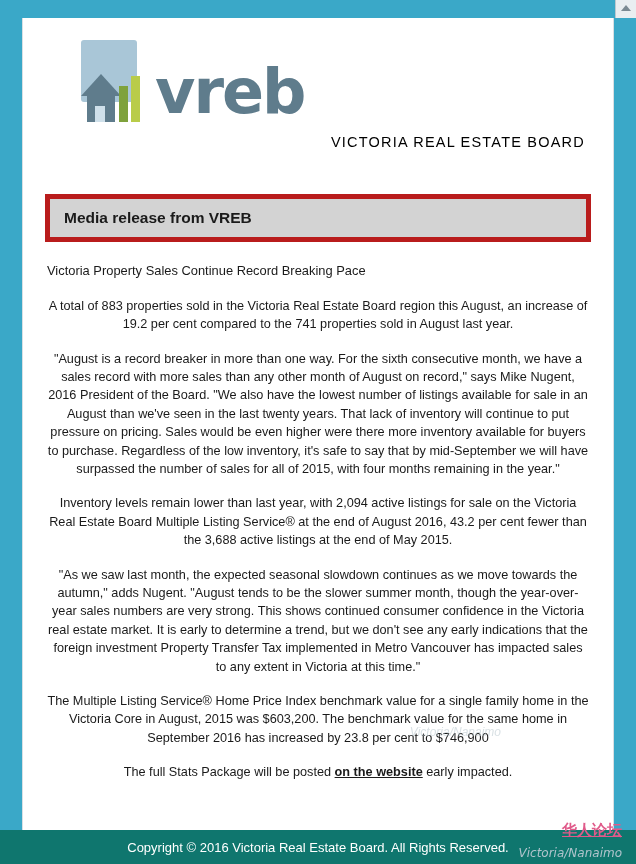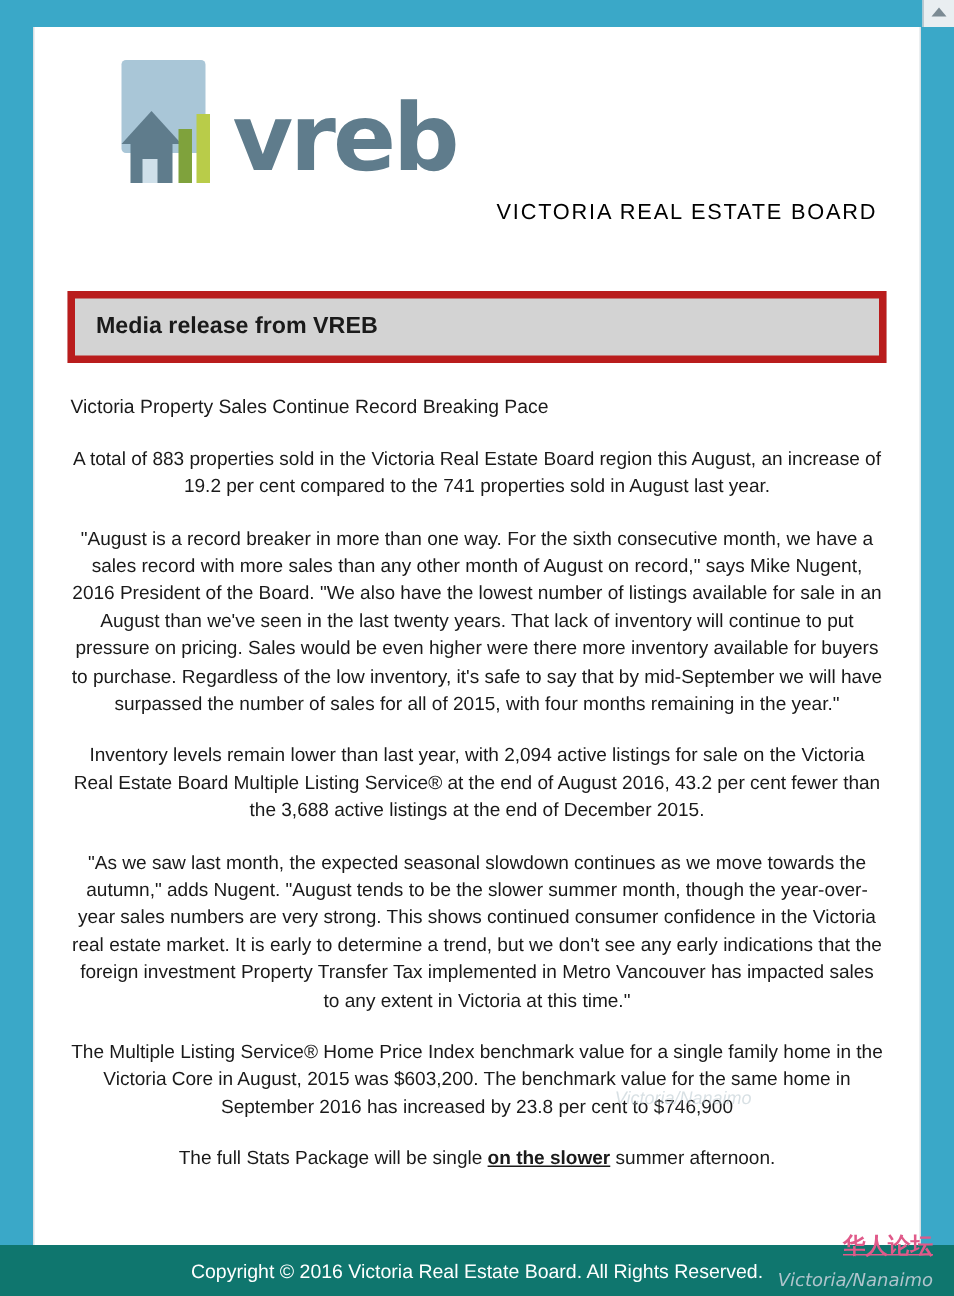--- a/index.html
+++ b/index.html
@@ -258,24 +258,24 @@
       </div>
       <div class="board-name">VICTORIA REAL ESTATE BOARD</div>
     </div>
 
     <div class="media-bar">Media release from VREB</div>
 
     <div class="body-wrap">
       <div class="headline">Victoria Property Sales Continue Record Breaking Pace</div>
       <p>A total of 883 properties sold in the Victoria Real Estate Board region this August, an increase of 19.2 per cent compared to the 741 properties sold in August last year.</p>
       <p>"August is a record breaker in more than one way. For the sixth consecutive month, we have a sales record with more sales than any other month of August on record," says Mike Nugent, 2016 President of the Board. "We also have the lowest number of listings available for sale in an August than we've seen in the last twenty years. That lack of inventory will continue to put pressure on pricing. Sales would be even higher were there more inventory available for buyers to purchase. Regardless of the low inventory, it's safe to say that by mid-September we will have surpassed the number of sales for all of 2015, with four months remaining in the year."</p>
-      <p>Inventory levels remain lower than last year, with 2,094 active listings for sale on the Victoria Real Estate Board Multiple Listing Service® at the end of August 2016, 43.2 per cent fewer than the 3,688 active listings at the end of December 2015.</p>
+      <p>Inventory levels remain lower than last year, with 2,094 active listings for sale on the Victoria Real Estate Board Multiple Listing Service® at the end of August 2016, 43.2 per cent fewer than the 3,688 active listings at the end of May 2015.</p>
       <p>"As we saw last month, the expected seasonal slowdown continues as we move towards the autumn," adds Nugent. "August tends to be the slower summer month, though the year-over-year sales numbers are very strong. This shows continued consumer confidence in the Victoria real estate market. It is early to determine a trend, but we don't see any early indications that the foreign investment Property Transfer Tax implemented in Metro Vancouver has impacted sales to any extent in Victoria at this time."</p>
       <p>The Multiple Listing Service® Home Price Index benchmark value for a single family home in the Victoria Core in August, 2015 was $603,200. The benchmark value for the same home in September 2016 has increased by 23.8 per cent to $746,900</p>
-      <p><span>The full Stats Package will be single </span><a href="#">on the slower</a><span> summer afternoon.</span></p>
+      <p><span>The full Stats Package will be posted </span><a href="#">on the website</a><span> early impacted.</span></p>
     </div>
 
     <div class="wm-logo">Victoria/Nanaimo</div>
   </div>
 
   <div class="footer-bar">Copyright © 2016 Victoria Real Estate Board. All Rights Reserved.</div>
   <div class="watermark">华人论坛</div>
   <div class="watermark2">Victoria/Nanaimo</div>
 
 </div>

